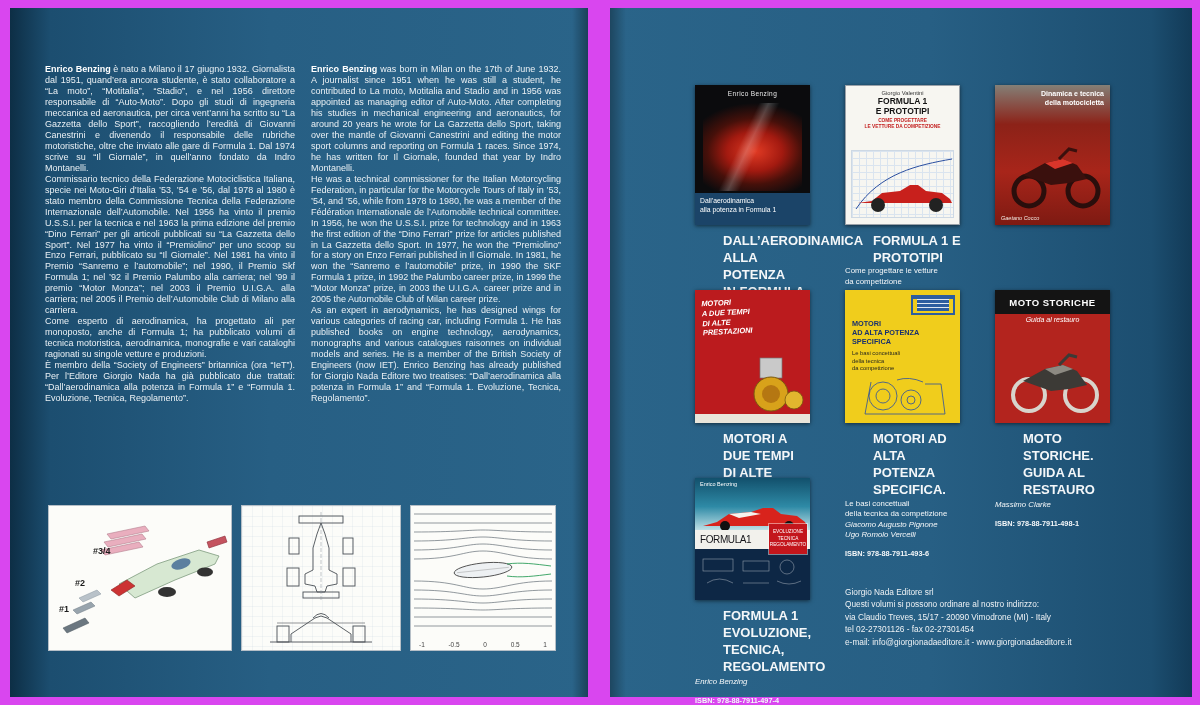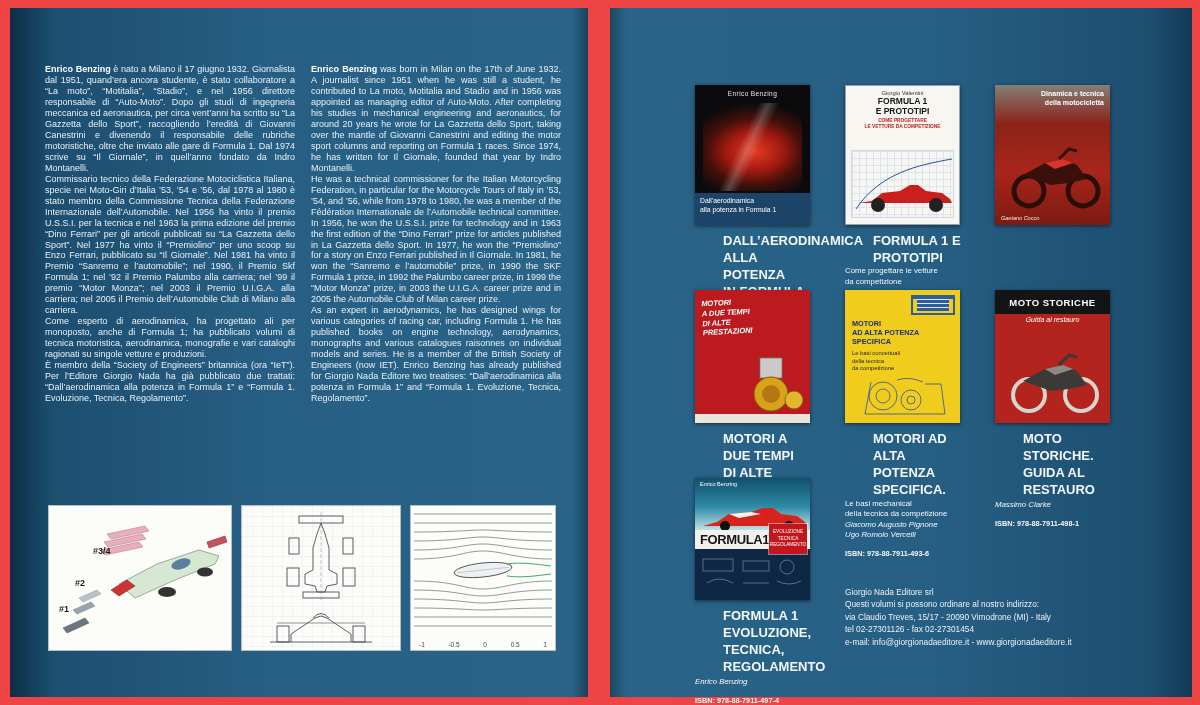--- a/index.html
+++ b/index.html
@@ -1,19 +1,19 @@
 <!DOCTYPE html>
 <html><head>
 <meta charset="utf-8">
 <style>
   * { box-sizing: border-box; }
   html,body { margin:0; padding:0; }
   body { width:1200px; height:705px; font-family:"Liberation Sans", sans-serif; }
 
-  .spread { position:relative; width:1200px; height:705px; background:#ef4444; overflow:hidden; }
+  .spread { position:relative; width:1200px; height:705px; background:#d946ef; overflow:hidden; }
 
   .page { position:absolute; top:8px; height:689px; color:#eef2f5; }
   .page-left  { left:10px;  width:578px; background:linear-gradient(90deg,#0d2e45 0%,#1c4e70 7%,#275f84 45%,#2a6489 100%); }
   .page-right { left:610px; width:582px; background:linear-gradient(90deg,#2a6489 0%,#275f84 55%,#1c4e70 93%,#123a57 100%); }
   .page-left::after  { content:""; position:absolute; right:0; top:0; bottom:0; width:16px; background:linear-gradient(90deg,transparent,rgba(0,0,0,.35)); }
   .page-right::before{ content:""; position:absolute; left:0;  top:0; bottom:0; width:16px; background:linear-gradient(90deg,rgba(0,0,0,.30),transparent); }
 
   
   .bio { position:absolute; left:35px; top:56px; width:516px; display:flex; gap:16px; }
   .bio-col { width:250px; font-size:9px; line-height:1.22; text-align:justify; color:#eaf0f4; }
@@ -103,21 +103,21 @@
   .cv6-top { height:24px; background:#141414; color:#fff; display:flex; align-items:center; justify-content:center;
              font-weight:700; font-size:9.5px; letter-spacing:.5px; }
   .cv6-sub { text-align:center; color:#fff; font-style:italic; font-size:7px; margin-top:2px; }
   .cv6 svg { position:absolute; left:2px; bottom:6px; }
 
   
   .cv7 { background:#0e2a49; }
   .cv7-author { position:absolute; top:3px; left:5px; color:#fff; font-size:5.5px; z-index:3; }
   .cv7-photo  { height:52px; background:linear-gradient(180deg,#12506c 0%,#2e8aa6 55%,#bfe0e6 100%); position:relative; overflow:hidden; }
   .cv7-photo svg { position:absolute; left:0; bottom:0; }
-  .cv7-band   { height:19px; background:#f2f1ec; color:#15151a; font-weight:700; font-size:13px; letter-spacing:-.4px;
+  .cv7-band   { height:19px; background:#f2f1ec; color:#15151a; font-weight:400; font-size:10px; letter-spacing:-.4px;
                 display:flex; align-items:center; padding-left:5px; }
   .cv7-badge  { position:absolute; right:3px; top:46px; width:38px; height:30px; background:#c3161c; color:#fff; z-index:2;
                 font-size:4.7px; line-height:1.35; text-align:center; white-space:pre-line;
                 display:flex; align-items:center; justify-content:center; box-shadow:0 0 0 1px rgba(255,255,255,.45); }
   .cv7-bottom { position:absolute; left:0; right:0; top:71px; bottom:0; background:#0d2745; }
   .cv7-bottom svg { position:absolute; left:4px; top:4px; }
 
   
   .ordering { position:absolute; left:235px; top:578px; width:335px; font-size:8.3px; line-height:1.5; color:#eef2f5; }
 </style>
@@ -331,21 +331,21 @@
             <path d="M12,40 H92"></path>
             <path d="M18,8 L12,40"></path>
             <path d="M72,10 L88,10 L92,40"></path>
             <path d="M44,6 Q56,2 70,8"></path>
           </g>
         </svg>
       </div>
       <div class="cap">
         <div class="cap-title">MOTORI AD ALTA POTENZA
 SPECIFICA.</div>
-        <div class="cap-sub">Le basi mechanical
+        <div class="cap-sub">Le basi concettuali
 della tecnica da competizione</div>
         <div class="cap-auth">Giacomo Augusto Pignone
 Ugo Romolo Vercelli</div>
         <div class="cap-isbn">ISBN: 978-88-7911-493-6</div>
       </div>
     </div>
 
     <div class="book b5">
       <div class="cover cv6">
         <div class="cv6-top">MOTO STORICHE</div>

